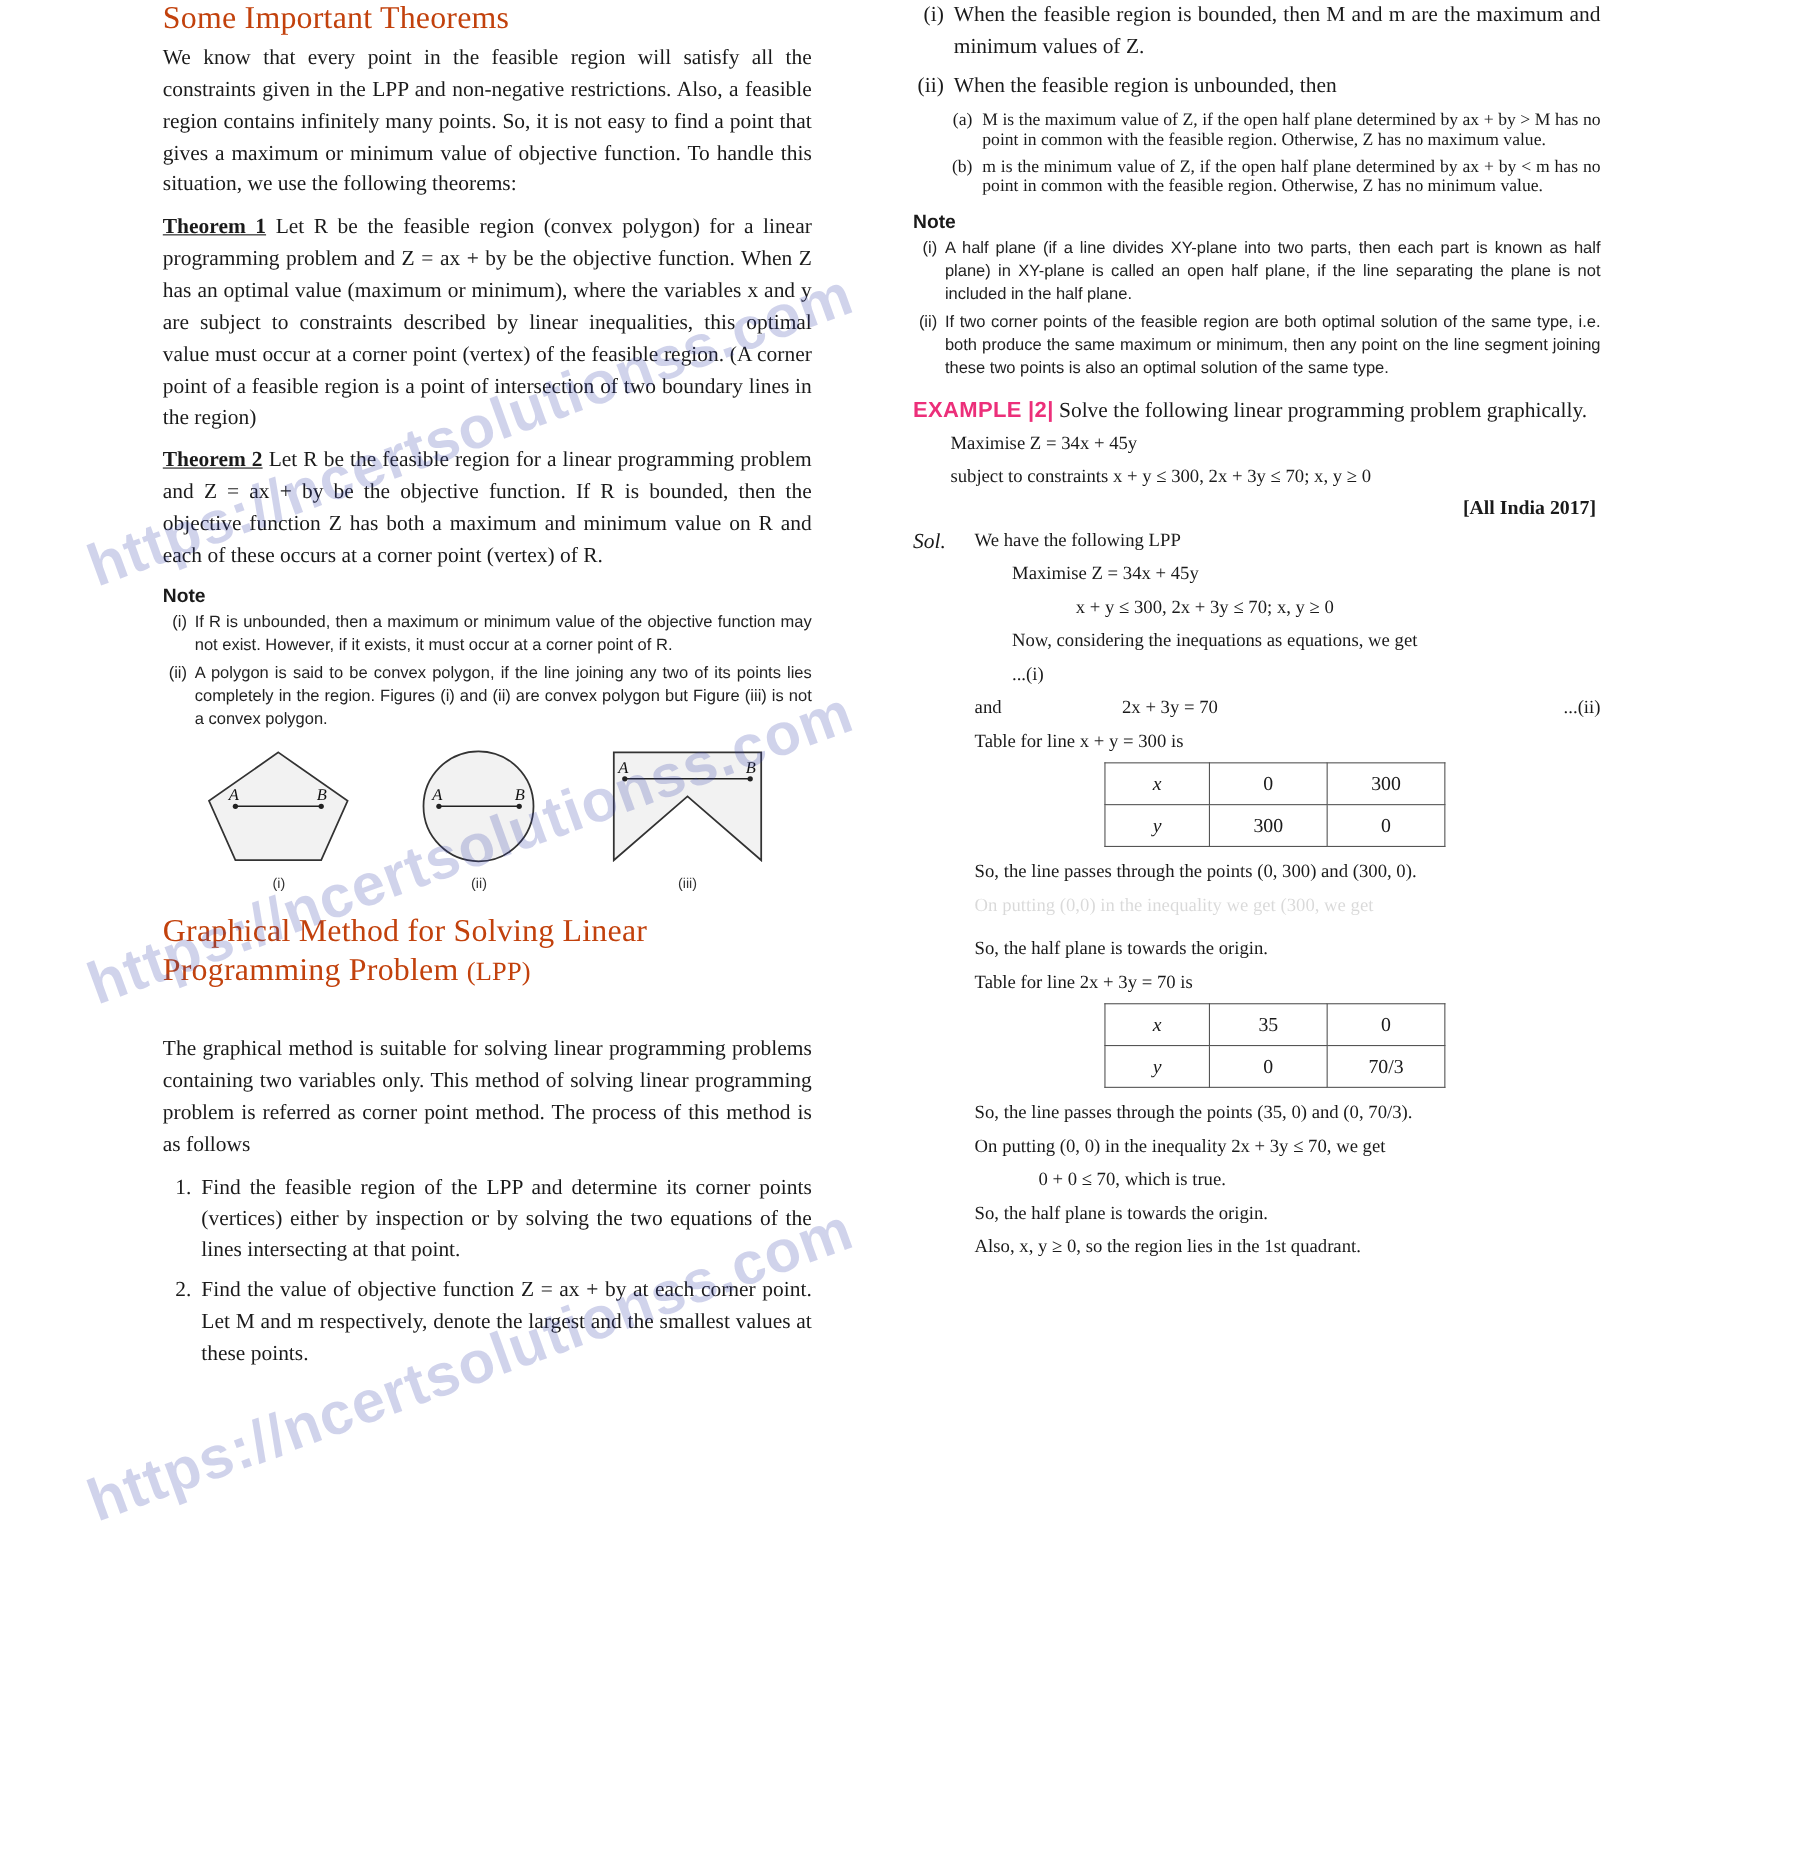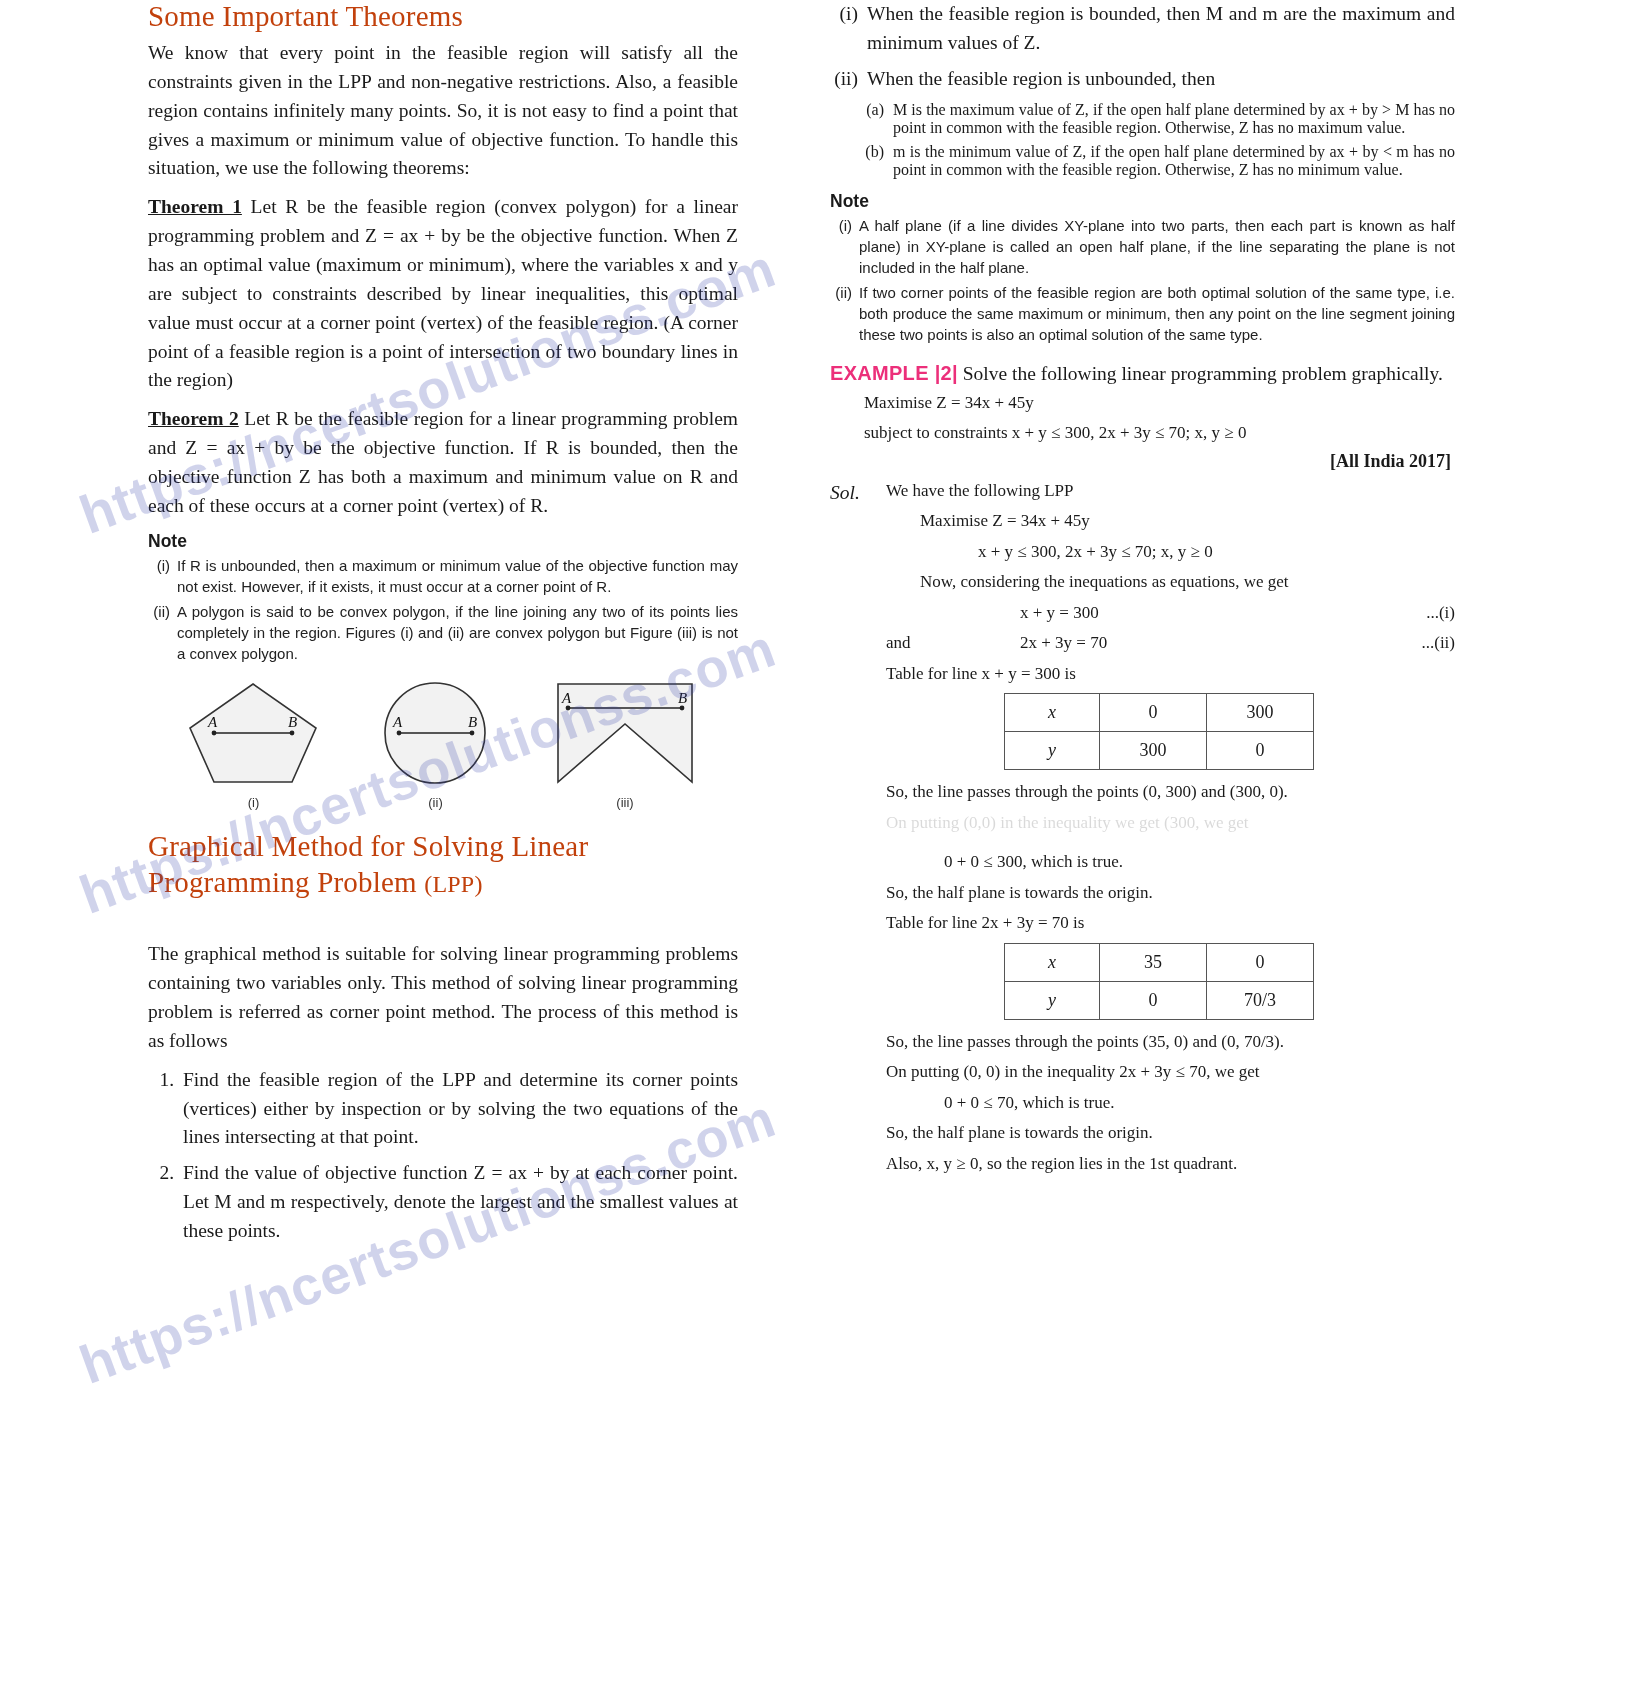--- a/index.html
+++ b/index.html
@@ -267,21 +267,20 @@
     <div class="sol-row">
       <div class="sol-label">Sol.</div>
       <div class="sol-body">
 
         <div class="line">We have the following LPP</div>
         <div class="line indent1">Maximise Z = 34x + 45y</div>
         <div class="line indent3">x + y ≤ 300,  2x + 3y ≤ 70;  x, y ≥ 0</div>
         <div class="line indent1">Now, considering the inequations as equations, we get</div>
 
         <div class="line eqline indent1">
-          <span class="eq" style="padding-left:100px;">x + y = 300</span>
           <span class="tag">...(i)</span>
         </div>
 
         <div class="line eqline">
           <span style="width:34px;flex:0 0 auto;">and</span>
           <span class="eq" style="padding-left:100px;">2x + 3y = 70</span>
           <span class="tag">...(ii)</span>
         </div>
 
         <div class="line">Table for line x + y = 300 is</div>
@@ -297,21 +296,20 @@
             <td class="h">y</td>
             <td>300</td>
             <td>0</td>
           </tr>
         </tbody>
           </table>
 
         <div class="line">So, the line passes through the points (0, 300) and (300, 0).</div>
         <div class="line" style="opacity:.16;margin-bottom:14px;">On putting (0,0) in the inequality we get (300, we get</div>
 
-        <div class="line indent2">0 + 0 ≤ 300, which is true.</div>
         <div class="line">So, the half plane is towards the origin.</div>
 
         <div class="line">Table for line 2x + 3y = 70 is</div>
 
         <table class="tbl">
           <tbody>
               <tr>
             <td class="h">x</td>
             <td>35</td>
             <td>0</td>

